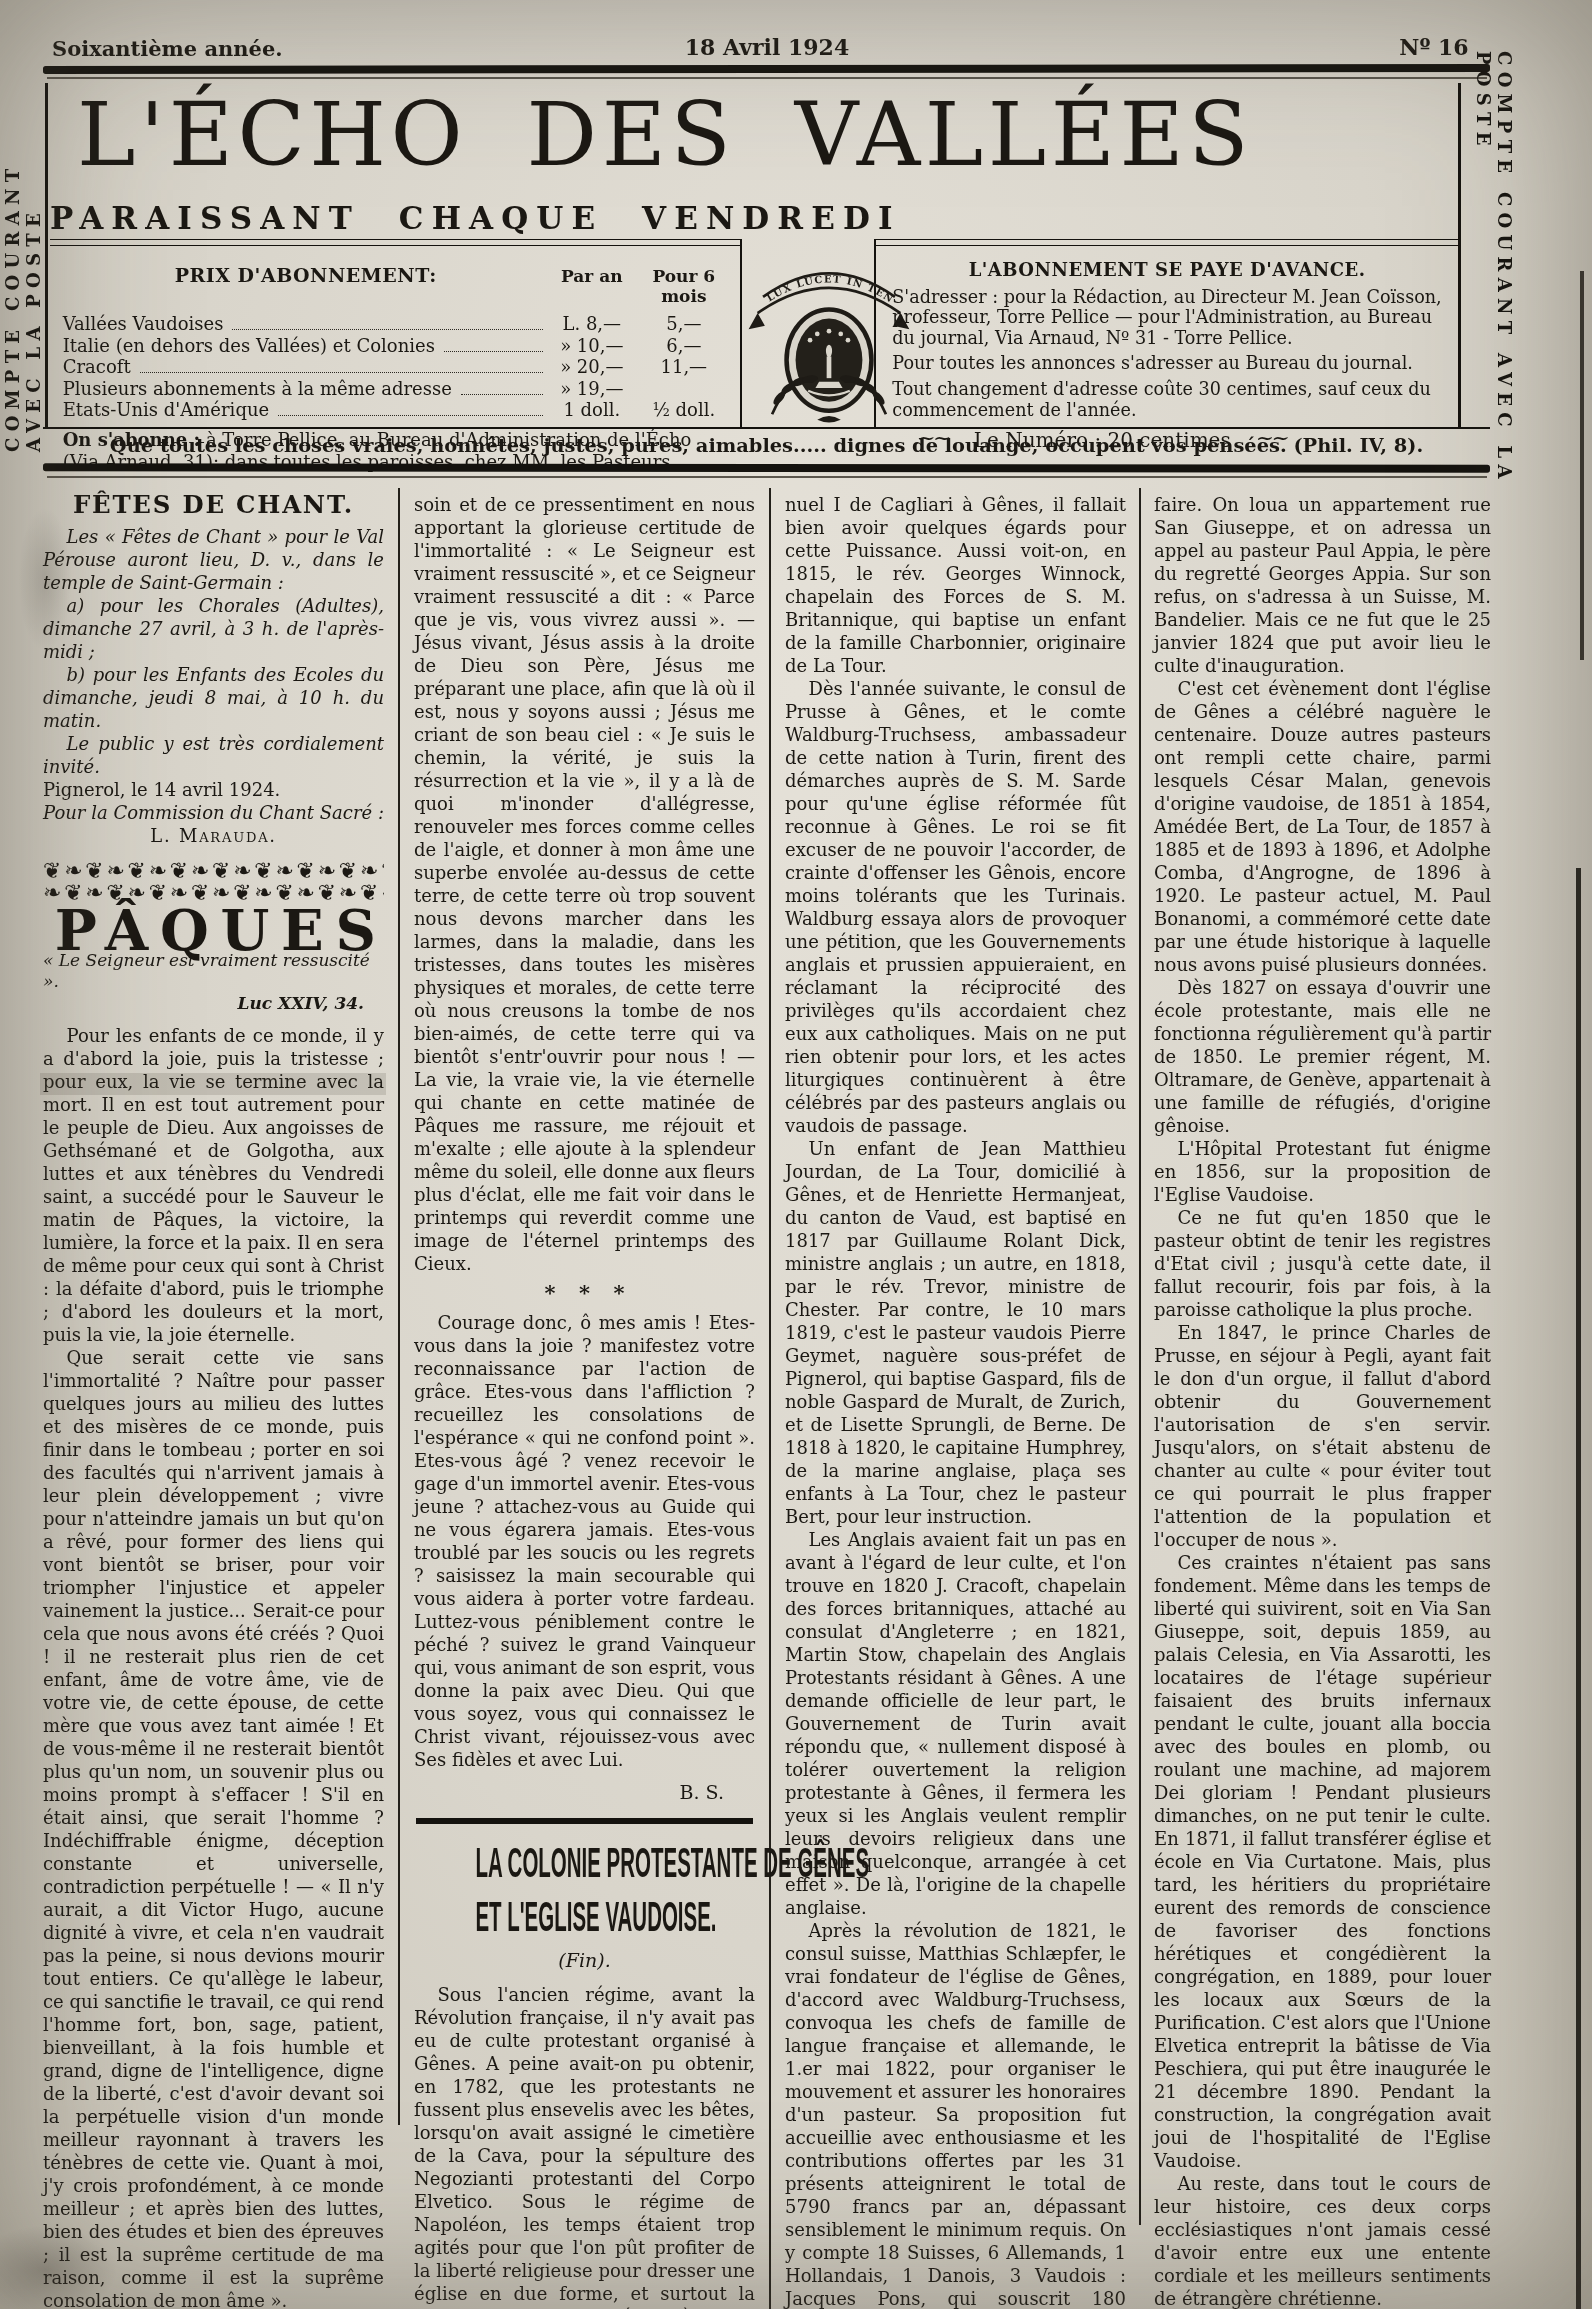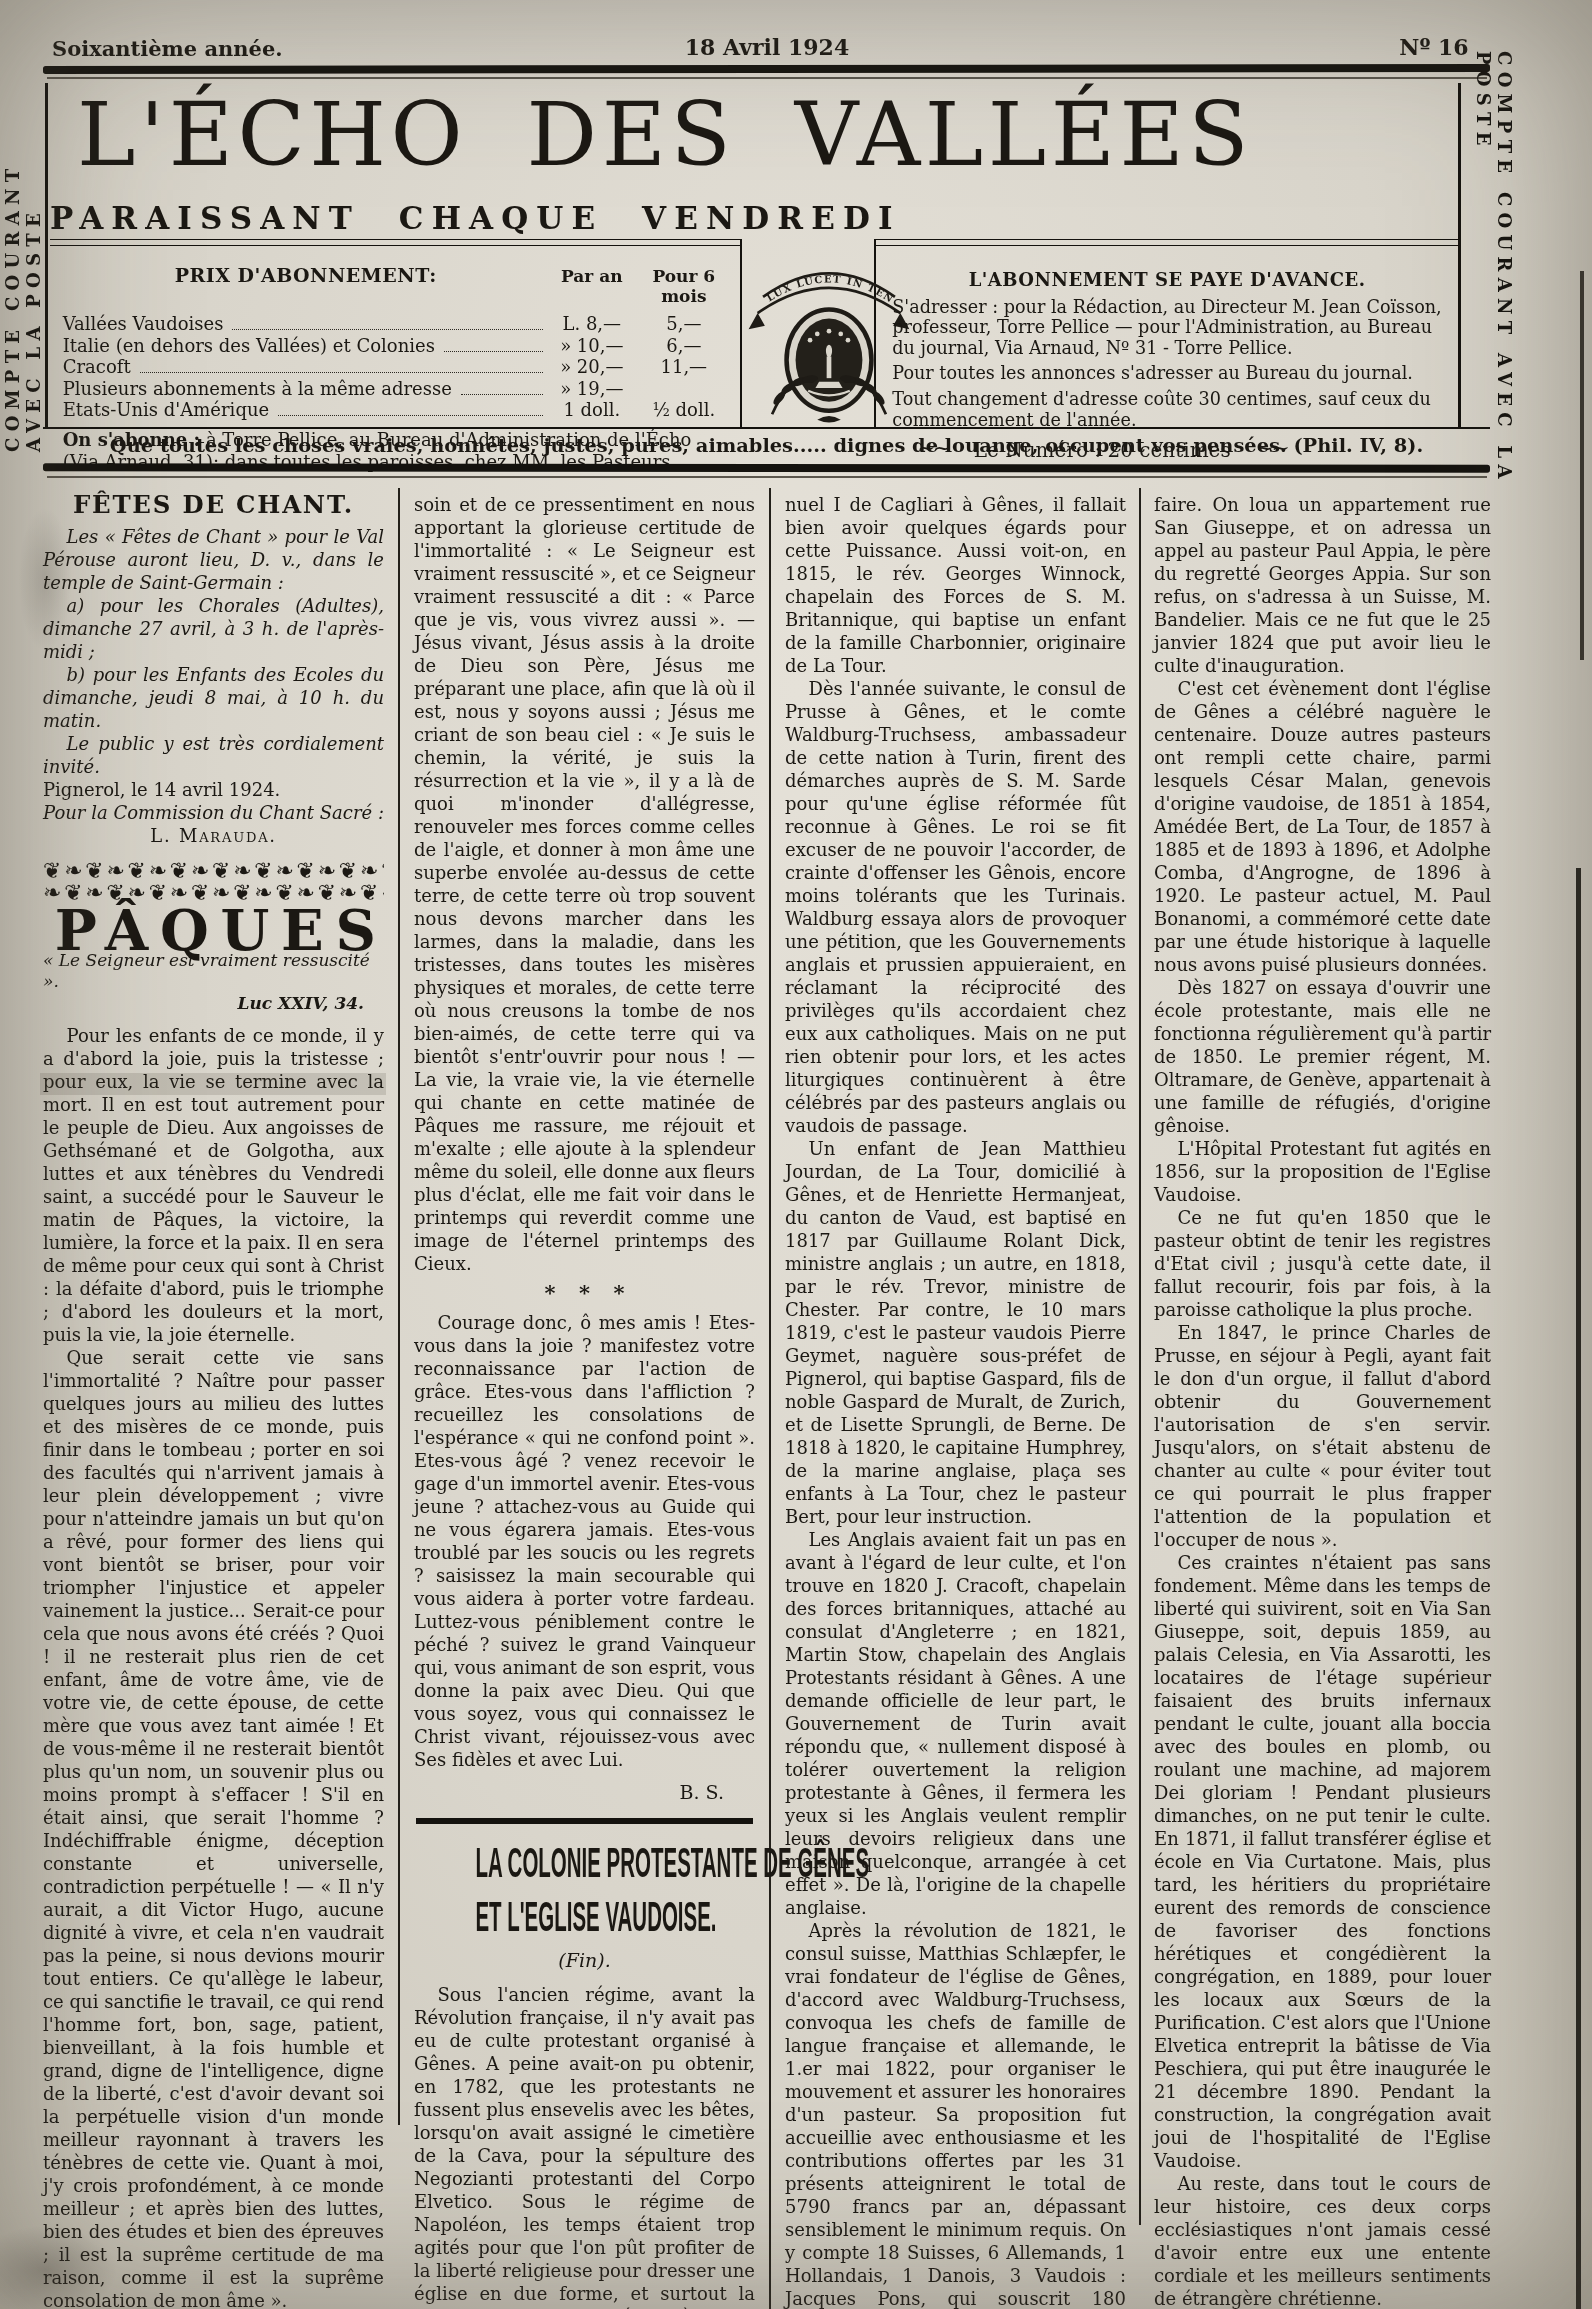--- a/index.html
+++ b/index.html
@@ -35,21 +35,21 @@
   .ph-label{flex:1;text-align:center;font-size:19px;letter-spacing:0.5px;}
   .ph-year{width:86px;text-align:center;font-size:17px;}
   .ph-half{width:98px;text-align:center;font-size:17px;}
   .price-row{display:flex;align-items:baseline;line-height:21px;}
   .pr-label{white-space:nowrap;}
   .leader{flex:1;border-bottom:1.8px dotted #2c2922;margin:0 5.4px 4.5px 9px;min-width:18px;}
   .pr-year{width:86px;text-align:center;white-space:nowrap;}
   .pr-half{width:98px;text-align:center;white-space:nowrap;}
   .price-note{margin-top:8.1px;font-size:18px;line-height:22px;padding-right:7.2px;}
   .price-note .b{font-weight:bold;}
-  .notice{left:876px;top:261px;width:584px;height:175px;padding:9px 18px 0 16.3px;box-sizing:border-box;font-size:17.6px;line-height:20.4px;}
+  .notice{left:876px;top:251px;width:584px;height:175px;padding:9px 18px 0 16.3px;box-sizing:border-box;font-size:17.6px;line-height:20.4px;}
   .notice-title{text-align:center;font-weight:bold;font-size:18px;margin-bottom:6.3px;letter-spacing:0.5px;}
   .np{margin:5.4px 0 0;}
   .numero-row{margin-top:8.1px;text-align:left;font-size:20px;font-weight:normal;}
   .numero-orn{font-size:22px;letter-spacing:-2.7px;vertical-align:1.8px;padding:0 25px;}
   
   .emblem{left:745px;top:246px;width:168px;height:183px;}
   
   .line472{left:43px;top:427px;width:1447px;height:1.8px;background:#14120e;}
   .motto{left:43px;top:434px;width:1447px;text-align:center;font-weight:bold;font-size:19.4px;white-space:nowrap;}
   .rule2{left:43px;top:464px;width:1447px;height:8.1px;background:#14120e;border-radius:2.7px;transform:rotate(0.06deg);}
@@ -250,21 +250,21 @@
     <p class="ind">Un enfant de Jean Matthieu Jourdan, de La Tour, domicilié à Gênes, et de Henriette Hermanjeat, du canton de Vaud, est baptisé en 1817 par Guillaume Rolant Dick, ministre anglais ; un autre, en 1818, par le rév. Trevor, ministre de Chester. Par contre, le 10 mars 1819, c'est le pasteur vaudois Pierre Geymet, naguère sous-préfet de Pignerol, qui baptise Gaspard, fils de noble Gaspard de Muralt, de Zurich, et de Lisette Sprungli, de Berne. De 1818 à 1820, le capitaine Humphrey, de la marine anglaise, plaça ses enfants à La Tour, chez le pasteur Bert, pour leur instruction.</p>
     <p class="ind">Les Anglais avaient fait un pas en avant à l'égard de leur culte, et l'on trouve en 1820 J. Cracoft, chapelain des forces britanniques, attaché au consulat d'Angleterre ; en 1821, Martin Stow, chapelain des Anglais Protestants résidant à Gênes. A une demande officielle de leur part, le Gouvernement de Turin avait répondu que, « nullement disposé à tolérer ouvertement la religion protestante à Gênes, il fermera les yeux si les Anglais veulent remplir leurs devoirs religieux dans une maison quelconque, arrangée à cet effet ». De là, l'origine de la chapelle anglaise.</p>
     <p class="ind">Après la révolution de 1821, le consul suisse, Matthias Schlæpfer, le vrai fondateur de l'église de Gênes, d'accord avec Waldburg-Truchsess, convoqua les chefs de famille de langue française et allemande, le 1.er mai 1822, pour organiser le mouvement et assurer les honoraires d'un pasteur. Sa proposition fut accueillie avec enthousiasme et les contributions offertes par les 31 présents atteignirent le total de 5790 francs par an, dépassant sensiblement le minimum requis. On y compte 18 Suisses, 6 Allemands, 1 Hollandais, 1 Danois, 3 Vaudois : Jacques Pons, qui souscrit 180 francs par an, Paul Rostan et Matthieu Jourdan, 30 francs chacun.</p>
 
   </div>
 
   <div class="col" style="left:1154px;width:337px;">
     <p>faire. On loua un appartement rue San Giuseppe, et on adressa un appel au pasteur Paul Appia, le père du regretté Georges Appia. Sur son refus, on s'adressa à un Suisse, M. Bandelier. Mais ce ne fut que le 25 janvier 1824 que put avoir lieu le culte d'inauguration.</p>
     <p class="ind">C'est cet évènement dont l'église de Gênes a célébré naguère le centenaire. Douze autres pasteurs ont rempli cette chaire, parmi lesquels César Malan, genevois d'origine vaudoise, de 1851 à 1854, Amédée Bert, de La Tour, de 1857 à 1885 et de 1893 à 1896, et Adolphe Comba, d'Angrogne, de 1896 à 1920. Le pasteur actuel, M. Paul Bonanomi, a commémoré cette date par une étude historique à laquelle nous avons puisé plusieurs données.</p>
     <p class="ind">Dès 1827 on essaya d'ouvrir une école protestante, mais elle ne fonctionna régulièrement qu'à partir de 1850. Le premier régent, M. Oltramare, de Genève, appartenait à une famille de réfugiés, d'origine gênoise.</p>
-    <p class="ind">L'Hôpital Protestant fut agités en 1856, sur la proposition de l'Eglise Vaudoise.</p>
+    <p class="ind">L'Hôpital Protestant fut énigme en 1856, sur la proposition de l'Eglise Vaudoise.</p>
     <p class="ind">Ce ne fut qu'en 1850 que le pasteur obtint de tenir les registres d'Etat civil ; jusqu'à cette date, il fallut recourir, fois par fois, à la paroisse catholique la plus proche.</p>
     <p class="ind">En 1847, le prince Charles de Prusse, en séjour à Pegli, ayant fait le don d'un orgue, il fallut d'abord obtenir du Gouvernement l'autorisation de s'en servir. Jusqu'alors, on s'était abstenu de chanter au culte « pour éviter tout ce qui pourrait le plus frapper l'attention de la population et l'occuper de nous ».</p>
     <p class="ind">Ces craintes n'étaient pas sans fondement. Même dans les temps de liberté qui suivirent, soit en Via San Giuseppe, soit, depuis 1859, au palais Celesia, en Via Assarotti, les locataires de l'étage supérieur faisaient des bruits infernaux pendant le culte, jouant alla boccia avec des boules en plomb, ou roulant une machine, ad majorem Dei gloriam ! Pendant plusieurs dimanches, on ne put tenir le culte. En 1871, il fallut transférer église et école en Via Curtatone. Mais, plus tard, les héritiers du propriétaire eurent des remords de conscience de favoriser des fonctions hérétiques et congédièrent la congrégation, en 1889, pour louer les locaux aux Sœurs de la Purification. C'est alors que l'Unione Elvetica entreprit la bâtisse de Via Peschiera, qui put être inaugurée le 21 décembre 1890. Pendant la construction, la congrégation avait joui de l'hospitalité de l'Eglise Vaudoise.</p>
     <p class="ind">Au reste, dans tout le cours de leur histoire, ces deux corps ecclésiastiques n'ont jamais cessé d'avoir entre eux une entente cordiale et les meilleurs sentiments de étrangère chrétienne.</p>
 
   </div>
 
   <div class="abs scanline1"></div>
   <div class="abs scanline2"></div>
   <div class="abs smudge1"></div>

